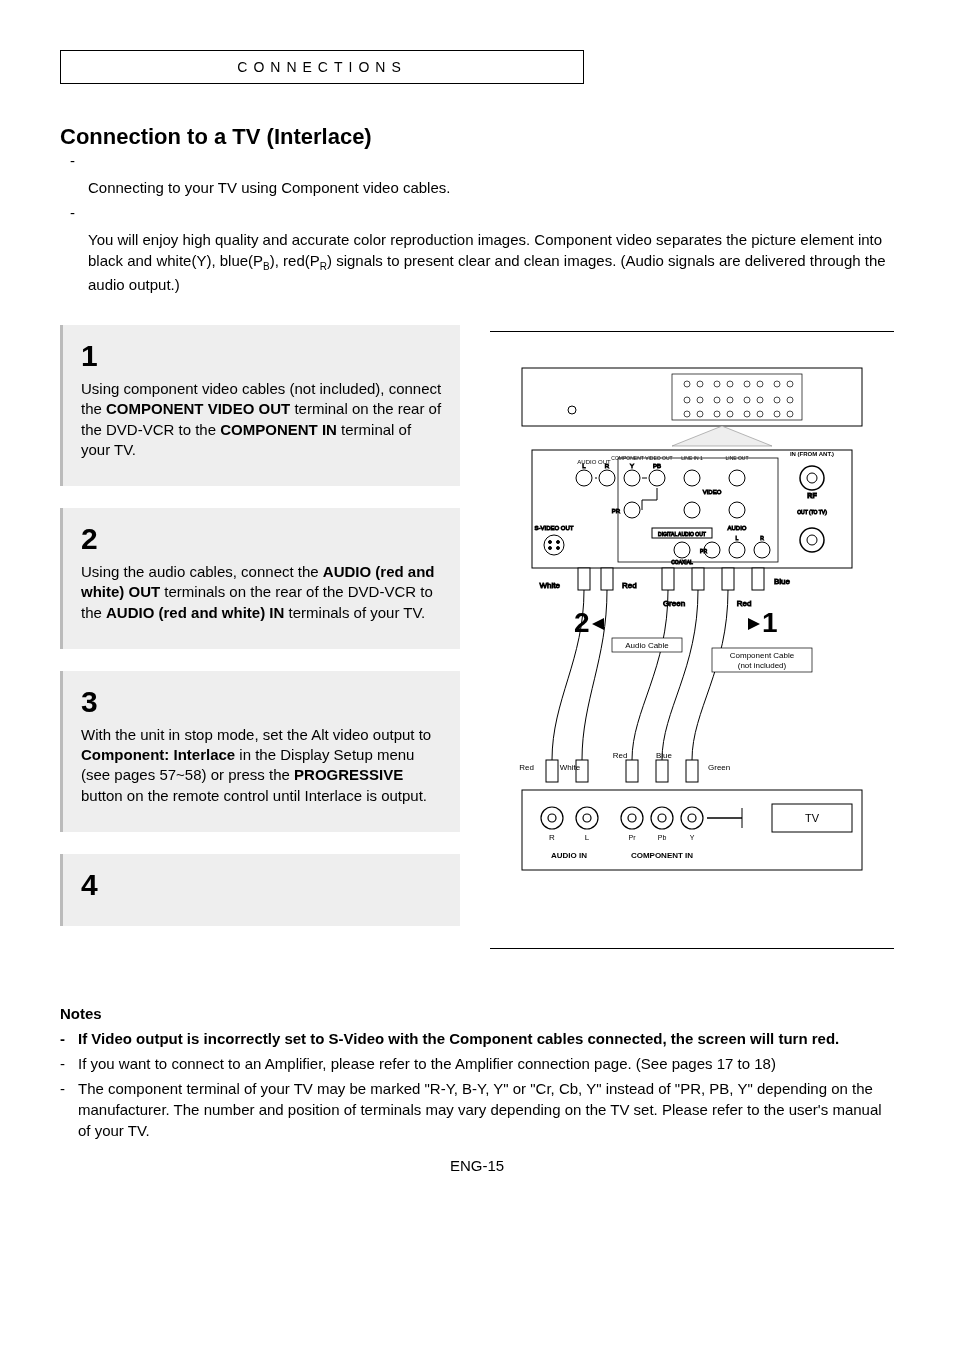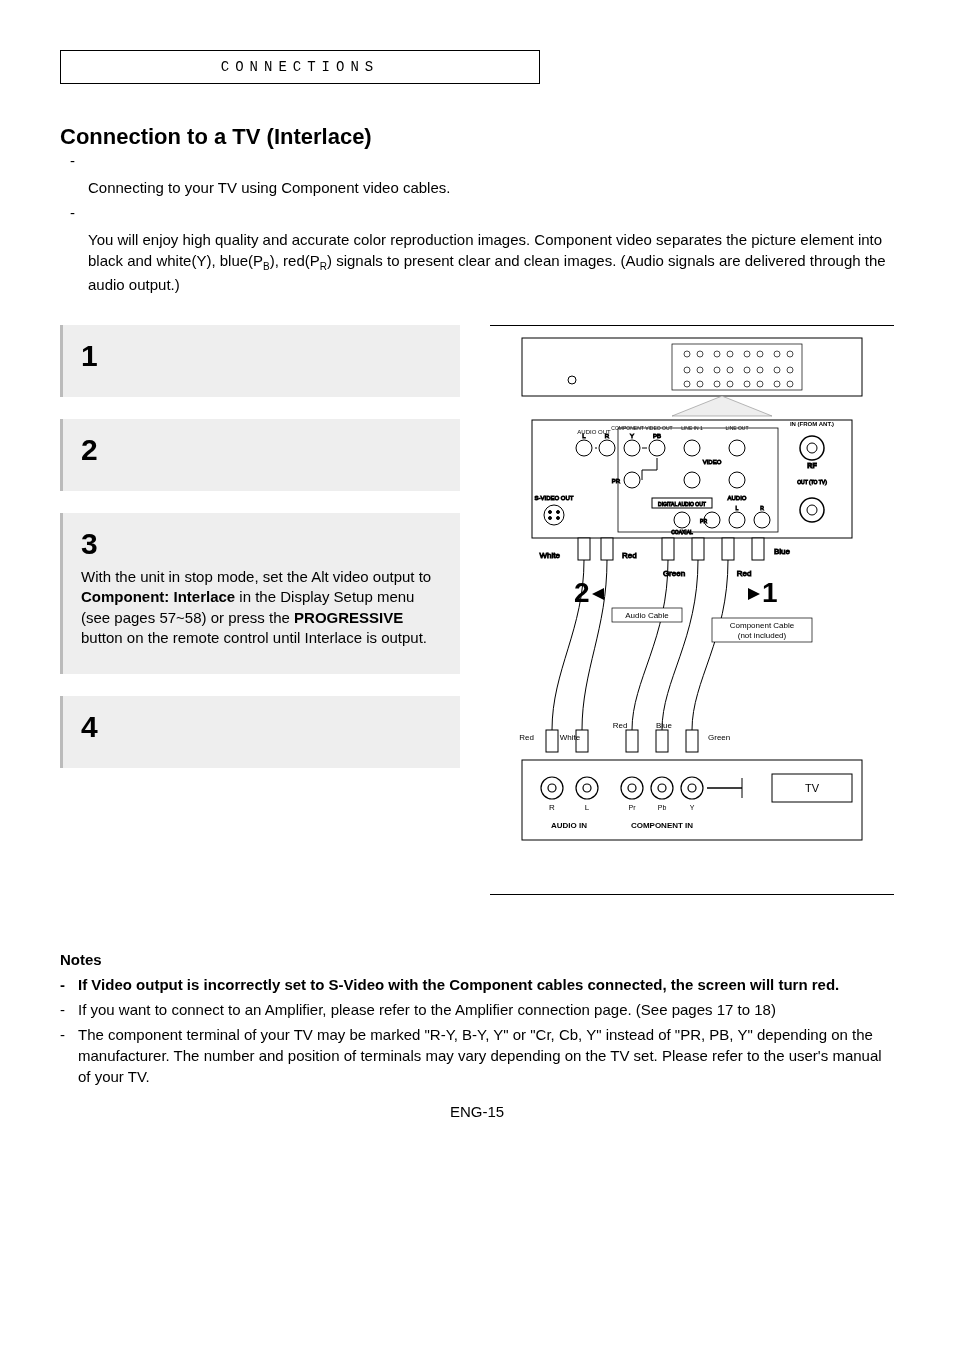--- a/index.html
+++ b/index.html
@@ -1,27 +1,26 @@
 <!DOCTYPE html>
 <html><head>
 <meta charset="utf-8">
 <style>
   * { box-sizing: border-box; margin: 0; padding: 0; }
   html, body { width: 954px; background: #fff; font-family: Arial, Helvetica, sans-serif; color: #000; }
   body { padding: 50px 60px 40px 60px; }
   .section-tab {
     border: 1px solid #000;
-    width: 480px;
+    width: 524px;
     padding: 8px 20px;
     font-size: 14px;
     text-align: center;
     letter-spacing: 6px;
     font-variant: small-caps;
     margin-bottom: 40px;
-    font-family: Liberation Mono, monospace;
   }
   .section-heading {
     font-size: 22px;
     font-weight: bold;
   }
   .intro-list {
     font-size: 15px;
     line-height: 1.4;
     margin-bottom: 30px;
     padding-left: 10px;
@@ -54,21 +53,22 @@
     margin-bottom: 6px;
   }
   .step-body {
     font-size: 15px;
     line-height: 1.35;
   }
   .step-body p { margin-bottom: 8px; }
   .diagram-holder {
     border-top: 1px solid #000;
     border-bottom: 1px solid #000;
-    padding: 4px 0;
+    padding: 28px 0;
+    margin-top: 6px;
   }
   .diagram-holder svg { display: block; margin: 0 auto; }
   .notes-sec { margin-top: 56px; }
   .notes-title { font-size: 15px; font-weight: bold; margin-bottom: 6px; }
   .notes-list { font-size: 15px; line-height: 1.4; }
   .notes-list .row { display: flex; margin-bottom: 4px; }
   .notes-list .dash { width: 18px; flex-shrink: 0; }
   .notes-list .txt { flex: 1; }
   .pagefoot { text-align: center; font-size: 15px; margin-top: 16px; }
   b { font-weight: bold; }
@@ -91,25 +91,33 @@
       <span>You will enjoy high quality and accurate color reproduction images. Component video separates the picture element into black and white(Y), blue(P</span><span class="sub">B</span><span>), red(P</span><span class="sub">R</span><span>) signals to present clear and clean images. (Audio signals are delivered through the audio output.)</span>
     </div>
   </div>
 </div>
 
 <div class="columns">
   <div class="left-col">
 
     <div class="step-block">
       <div class="step-num">1</div>
+      <div class="step-body">
+        <p>
+          <span>Using component video cables (not included), connect the </span><b>COMPONENT VIDEO OUT</b><span> terminal on the rear of the DVD-VCR to the </span><b>COMPONENT IN</b><span> terminal of your TV.</span>
+        </p>
+      </div>
     </div>
 
     <div class="step-block">
       <div class="step-num">2</div>
       <div class="step-body">
+        <p>
+          <span>Using the audio cables, connect the </span><b>AUDIO (red and white) OUT</b><span> terminals on the rear of the DVD-VCR to the </span><b>AUDIO (red and white) IN</b><span> terminals of your TV.</span>
+        </p>
       </div>
     </div>
 
     <div class="step-block">
       <div class="step-num">3</div>
       <div class="step-body">
         <p>
           <span>With the unit in stop mode, set the Alt video output to </span><b>Component: Interlace</b><span> in the Display Setup menu (see pages 57~58) or press the </span><b>PROGRESSIVE</b><span> button on the remote control until Interlace is output.</span>
         </p>
       </div>

